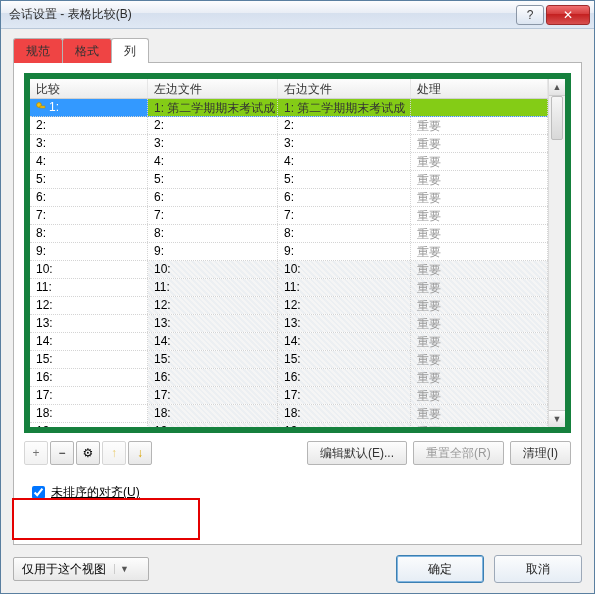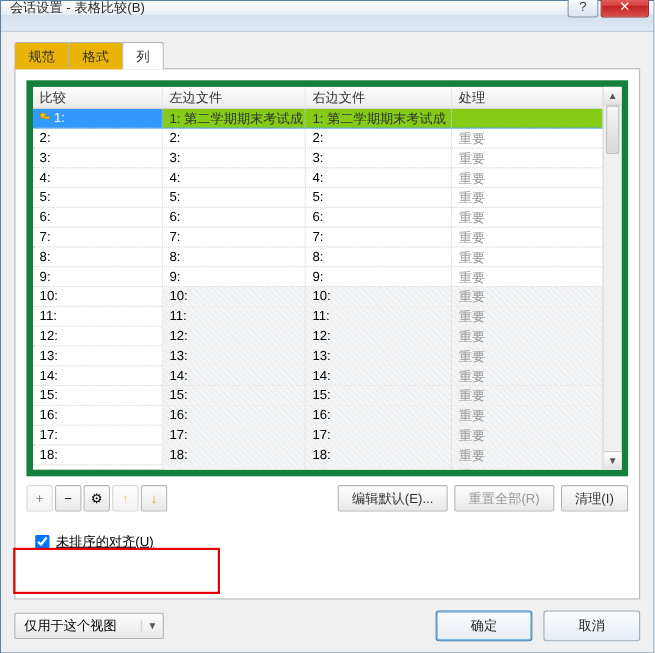--- a/index.html
+++ b/index.html
@@ -17,22 +17,22 @@
     width: 595px;
     height: 594px;
     background: #f0f0f0;
     border: 1px solid #5a7fa0;
   }
   .titlebar {
     height: 28px;
     background: linear-gradient(#fdfdfe, #e8edf5 45%, #d6e0ee 46%, #dfe8f4);
     border-bottom: 1px solid #b8c7d8;
     display: flex;
-    align-items: flex-end;
-    padding: 0 4px 12px 8px;
+    align-items: center;
+    padding: 0 4px 0 8px;
     color: #2b2b2b;
   }
   .titlebar .title { flex: 1; }
   .win-btn {
     border: 1px solid #8a96a6;
     border-radius: 3px;
     height: 20px;
     width: 28px;
     margin-left: 2px;
     display: flex;
@@ -58,21 +58,21 @@
   .tabs {
     display: flex;
     align-items: flex-end;
     height: 26px;
     position: relative;
   }
   .tab {
     border: 1px solid #b5b5b5;
     border-bottom: none;
     padding: 4px 12px 3px 12px;
-    background: #eab308;
+    background: #ef4444;
     margin-right: -1px;
     border-radius: 3px 3px 0 0;
     color: #333;
   }
   .tab.active {
     background: #ffffff;
     position: relative;
     z-index: 2;
   }
   .tab-panel {
@@ -214,21 +214,20 @@
     margin-top:10px;
   }
   .combo {
     height: 24px;
     border:1px solid #b0b0b0;
     background:linear-gradient(#fdfdfd,#e8e8e8);
     border-radius:2px;
     display:flex;align-items:center;
     padding:0 4px 0 8px;
     min-width:136px;
-    gap:14px;
   }
   .combo .chev {
     width:16px;text-align:center;font-size:9px;color:#555;
     border-left:1px solid #ccc;margin-left:8px;padding-left:4px;
   }
   .footer .spacer{flex:1;}
   .footer-btn {
     height:28px;width:88px;
     border:1px solid #9da9b8;
     border-radius:3px;

